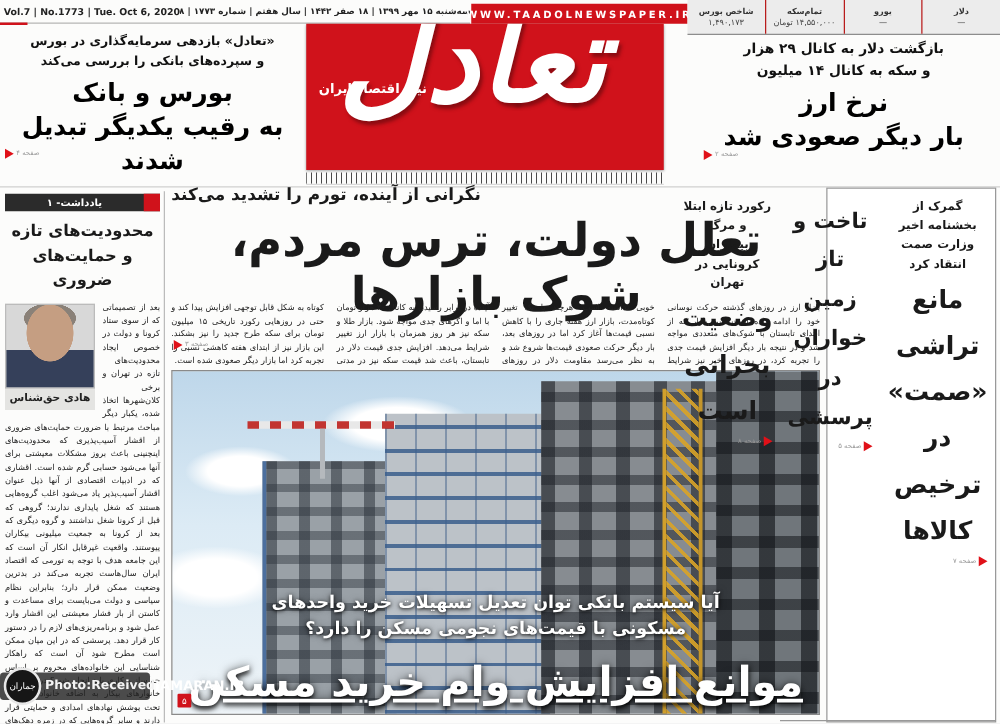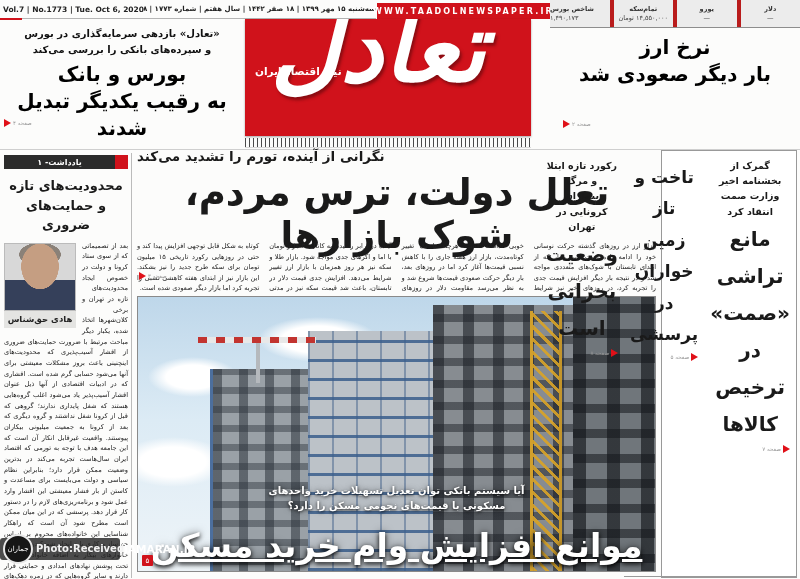--- a/index.html
+++ b/index.html
@@ -13,22 +13,22 @@
   .dateline-en{font-size:7.5px;font-weight:bold;color:#222;padding-left:3px;white-space:nowrap;}
   .dateline-fa{flex:1;direction:rtl;text-align:left;font-size:7px;font-weight:bold;color:#222;
                padding-left:6px;white-space:nowrap;overflow:hidden;}
   .red-dash{left:0;top:18px;width:22px;height:2px;background:#d0121b;}
   .url-bar{left:377px;top:3px;width:173px;height:16px;background:#d0121b;color:#fff;
            display:flex;align-items:center;justify-content:center;font-size:8px;font-weight:bold;
            letter-spacing:2.2px;}
   .market-bar{left:550px;top:0;width:250px;height:27px;background:#ececec;border-bottom:1px solid #8d8d8d;
               display:flex;direction:rtl;}
   .mcell{flex:1;display:flex;flex-direction:column;align-items:center;justify-content:center;
-         border-left:4px solid #b91c1c;line-height:1.25;}
-  .mcell:last-child{border-left:none;align-items:flex-end;}
+         border-left:1px solid #b91c1c;line-height:1.25;}
+  .mcell:last-child{border-left:none;}
   .mlabel{font-size:6.5px;font-weight:bold;color:#333;}
   .mvalue{font-size:6.5px;color:#444;}
   
   .masthead{left:245px;top:19px;width:286px;height:117px;background:#d0121b;overflow:hidden;
             box-shadow:0 1px 2px rgba(0,0,0,.35);}
   .logo-word{position:absolute;right:10px;top:-28px;width:100%;text-align:center;color:#fff;
              font-family:"DejaVu Serif",serif;font-style:italic;font-weight:bold;font-size:96px;
              text-shadow:2px 3px 3px rgba(120,10,15,.8);}
   .tagline{position:absolute;left:10px;top:46px;color:#fff;font-size:10.5px;font-weight:bold;
            direction:rtl;letter-spacing:1px;}
@@ -93,21 +93,21 @@
     background-image:
       repeating-linear-gradient(90deg, rgba(20,23,27,.65) 0 13px, rgba(0,0,0,0) 13px 34px),
       repeating-linear-gradient(0deg, rgba(0,0,0,0) 0 8px, rgba(20,23,27,.55) 8px 17px, rgba(0,0,0,0) 17px 25px);}
   .crane-y{left:392px;top:14px;width:26px;bottom:0;position:absolute;
     background:repeating-linear-gradient(45deg, rgba(216,163,40,.9) 0 3px, rgba(0,0,0,0) 3px 9px);
     border-left:3px solid #d2a02c;border-right:3px solid #c4952a;}
   .crane-r{left:60px;top:40px;width:118px;height:6px;position:absolute;
     background:repeating-linear-gradient(90deg,#c23430 0 9px,#e8e8e8 9px 18px);}
   .crane-r-mast{left:118px;top:46px;width:4px;height:40px;position:absolute;background:#b5b9bd;}
   .photo-kicker{position:absolute;left:50%;transform:translateX(-50%);bottom:58px;width:92%;
-      text-align:center;direction:rtl;color:#fff;font-size:10px;font-weight:900;line-height:1.45;
+      text-align:center;direction:rtl;color:#fff;font-size:14px;font-weight:900;line-height:1.45;
       text-shadow:0 1px 3px rgba(0,0,0,.85),0 0 6px rgba(0,0,0,.5);}
   .photo-title{position:absolute;left:50%;transform:translateX(-50%);bottom:6px;width:98%;
       text-align:center;direction:rtl;color:#fff;font-size:33px;font-weight:900;
       text-shadow:0 2px 4px rgba(0,0,0,.9),0 0 8px rgba(0,0,0,.55);text-decoration:underline;}
   .photo-badge{position:absolute;left:4px;bottom:5px;width:11px;height:11px;background:#d0121b;
       color:#fff;font-size:7px;display:flex;align-items:center;justify-content:center;border-radius:1px;}
   
   .watermark{left:0;top:538px;width:120px;height:22px;background:rgba(35,35,35,.82);
       border-radius:3px;display:flex;align-items:center;padding:0 3px;box-sizing:border-box;gap:3px;z-index:5;}
   .wm-logo{width:26px;height:26px;border-radius:50%;background:#161616;border:2px solid #e8e8e8;
@@ -168,20 +168,22 @@
 و سپرده‌های بانکی را بررسی می‌کند</div>
     <div class="title-lg ml">بورس و بانک
 به رقیب یکدیگر تبدیل شدند</div>
   </div>
   <div class="abs pagemark pm-topleft">
     <span class="tri"></span>
     <span class="pm-text">صفحه ۴</span>
   </div>
 
   <div class="abs story-topright">
+    <div class="kicker-md ml">بازگشت دلار به کانال ۲۹ هزار
+و سکه به کانال ۱۴ میلیون</div>
     <div class="title-lg ml">نرخ ارز
 بار دیگر صعودی شد</div>
   </div>
   <div class="abs pagemark pm-topright">
     <span class="tri"></span>
     <span class="pm-text">صفحه ۲</span>
   </div>
 
   <div class="abs hline-fold"></div>
   <div class="abs vline1"></div>

